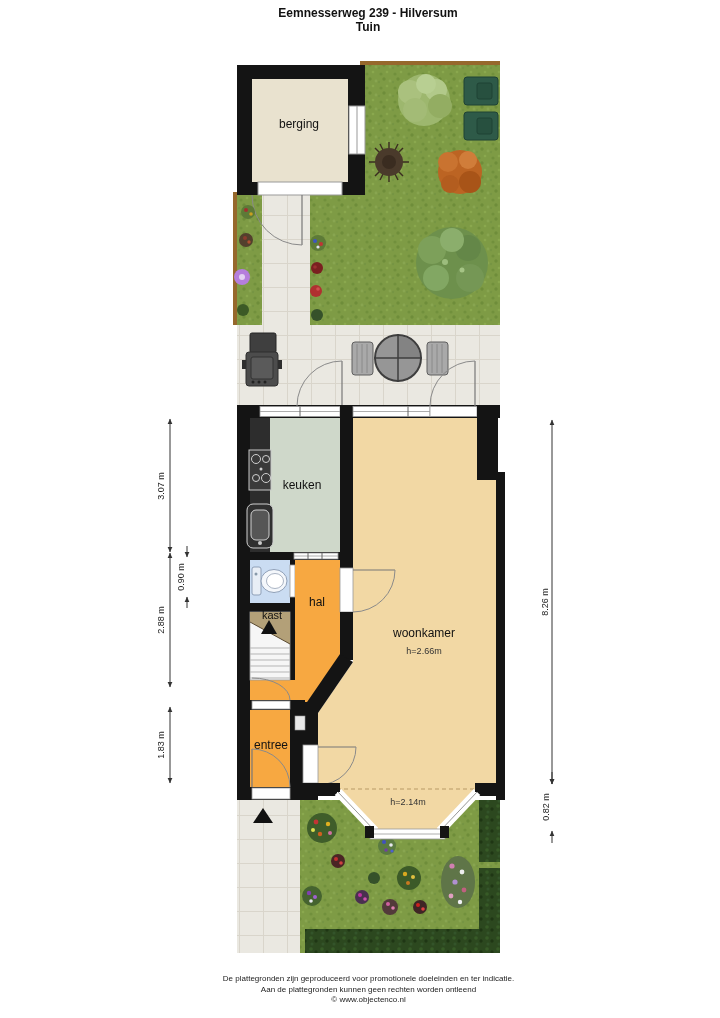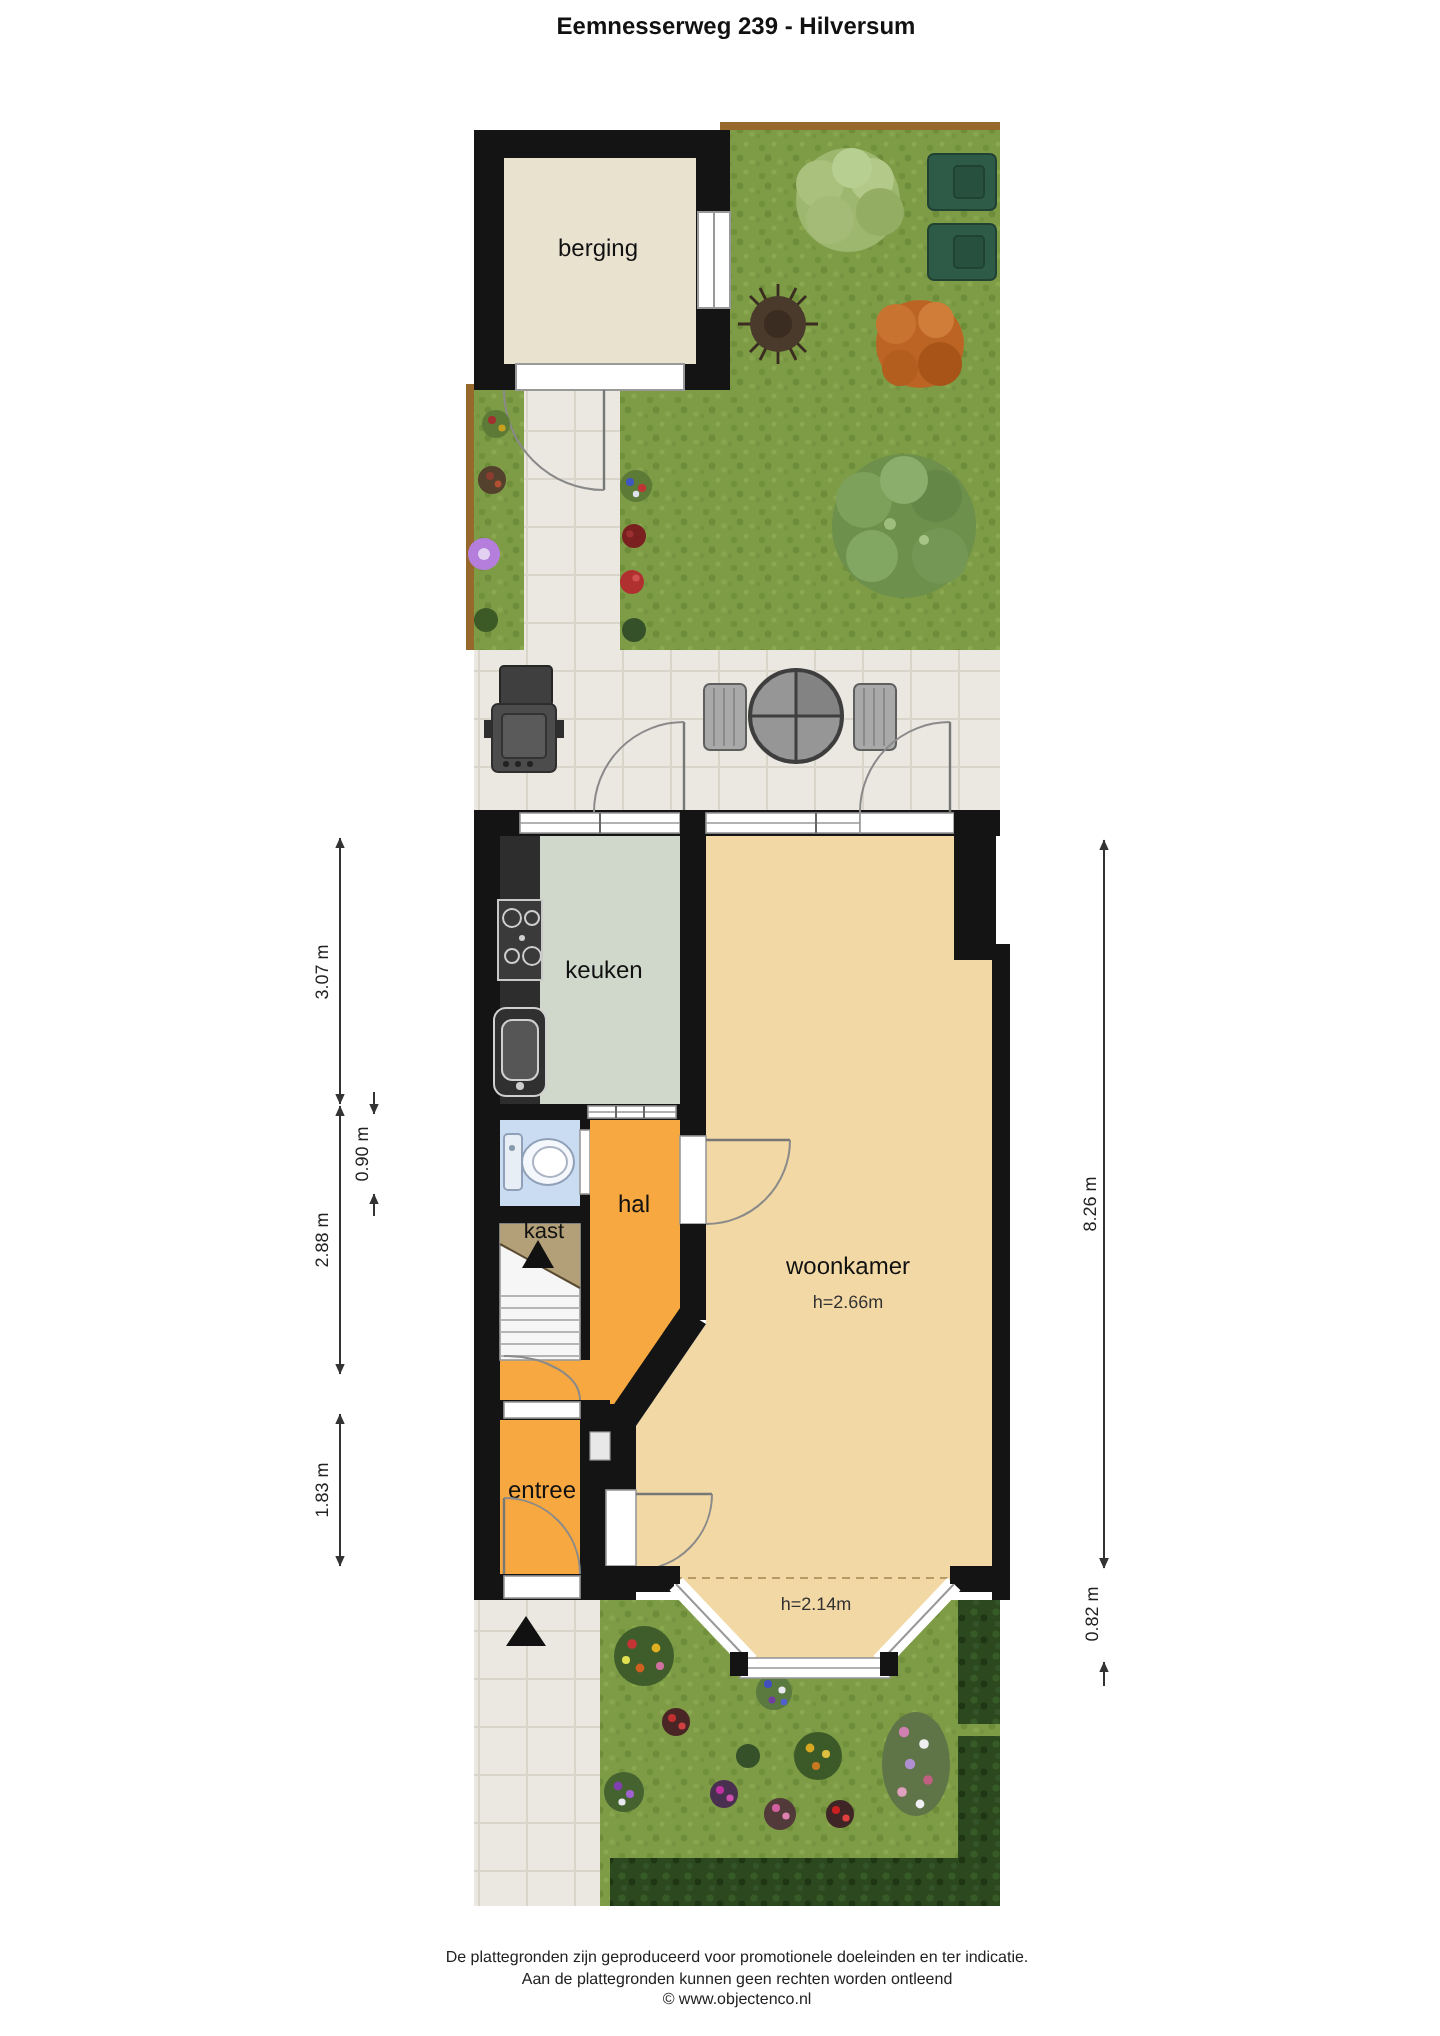--- a/index.html
+++ b/index.html
@@ -15,20 +15,21 @@
   .h-label{font-size:9px;fill:#333;}
   .dim-label{font-size:9px;fill:#222;}
 </style>
 </head>
 <body>
 
 <div id="canvas">
 
   <div class="title-block">
     <div class="title-line">Eemnesserweg 239 - Hilversum</div>
+    <div class="title-line">Tuin</div>
   </div>
 
   <svg width="720" height="1018" viewBox="0 0 720 1018">
     <defs>
       <pattern id="pg" width="14" height="14" patternUnits="userSpaceOnUse">
         <rect width="14" height="14" fill="#7e9b45"></rect>
         <circle cx="3" cy="4" r="1.6" fill="#71903c"></circle>
         <circle cx="9" cy="2" r="1.3" fill="#8aa84e"></circle>
         <circle cx="6" cy="9" r="1.7" fill="#6e8d3a"></circle>
         <circle cx="12" cy="11" r="1.4" fill="#88a550"></circle>

